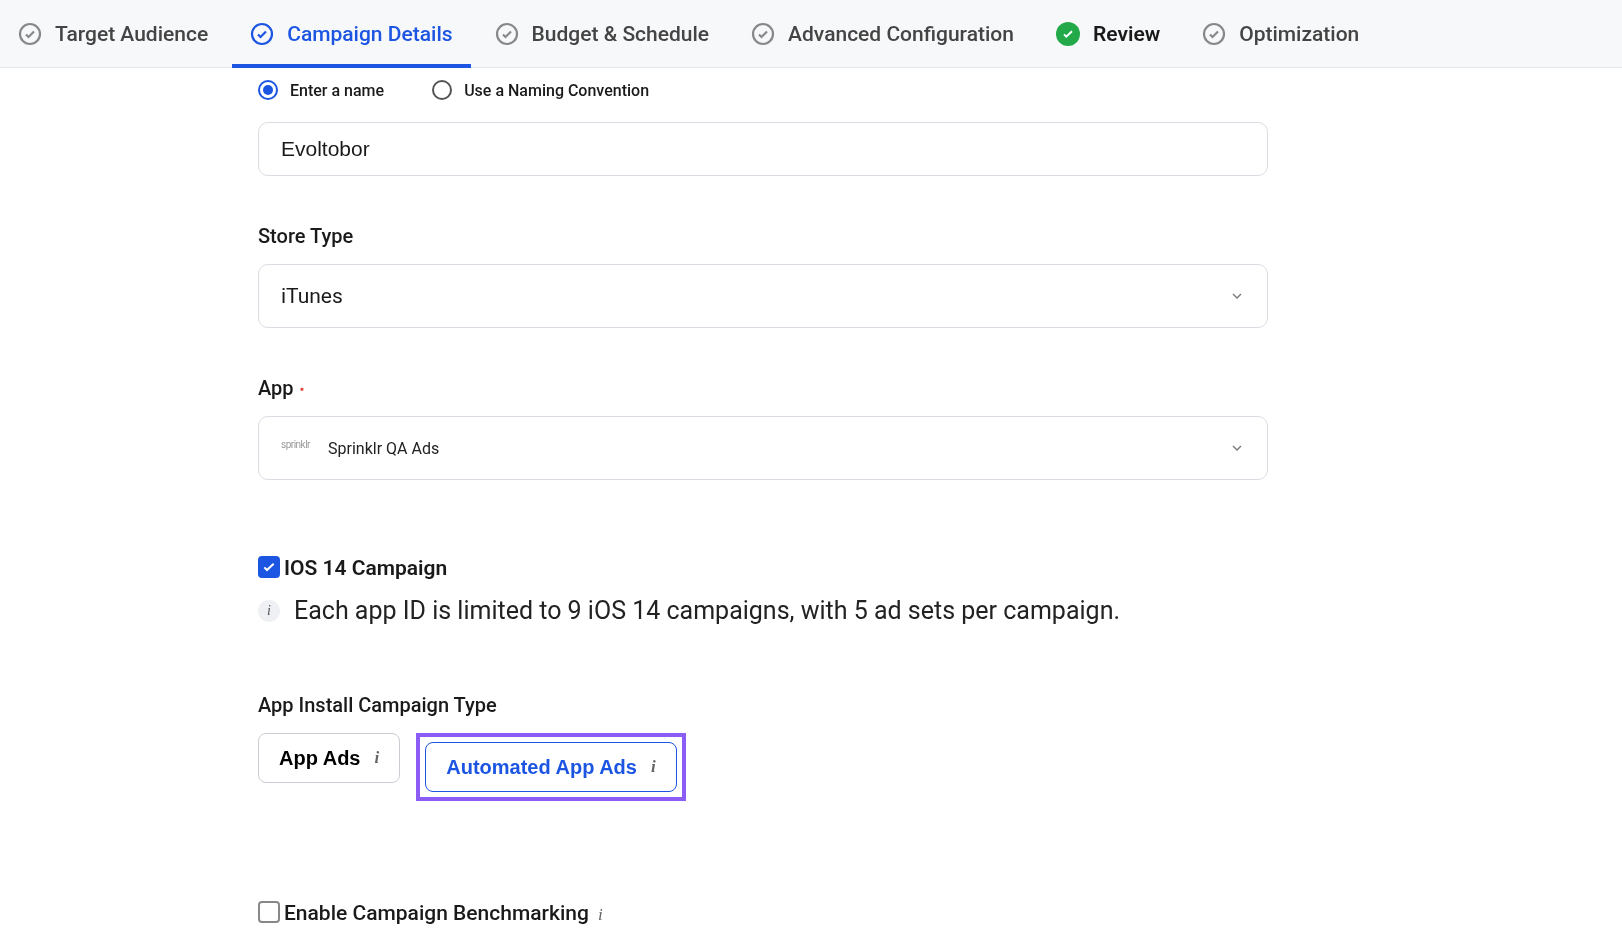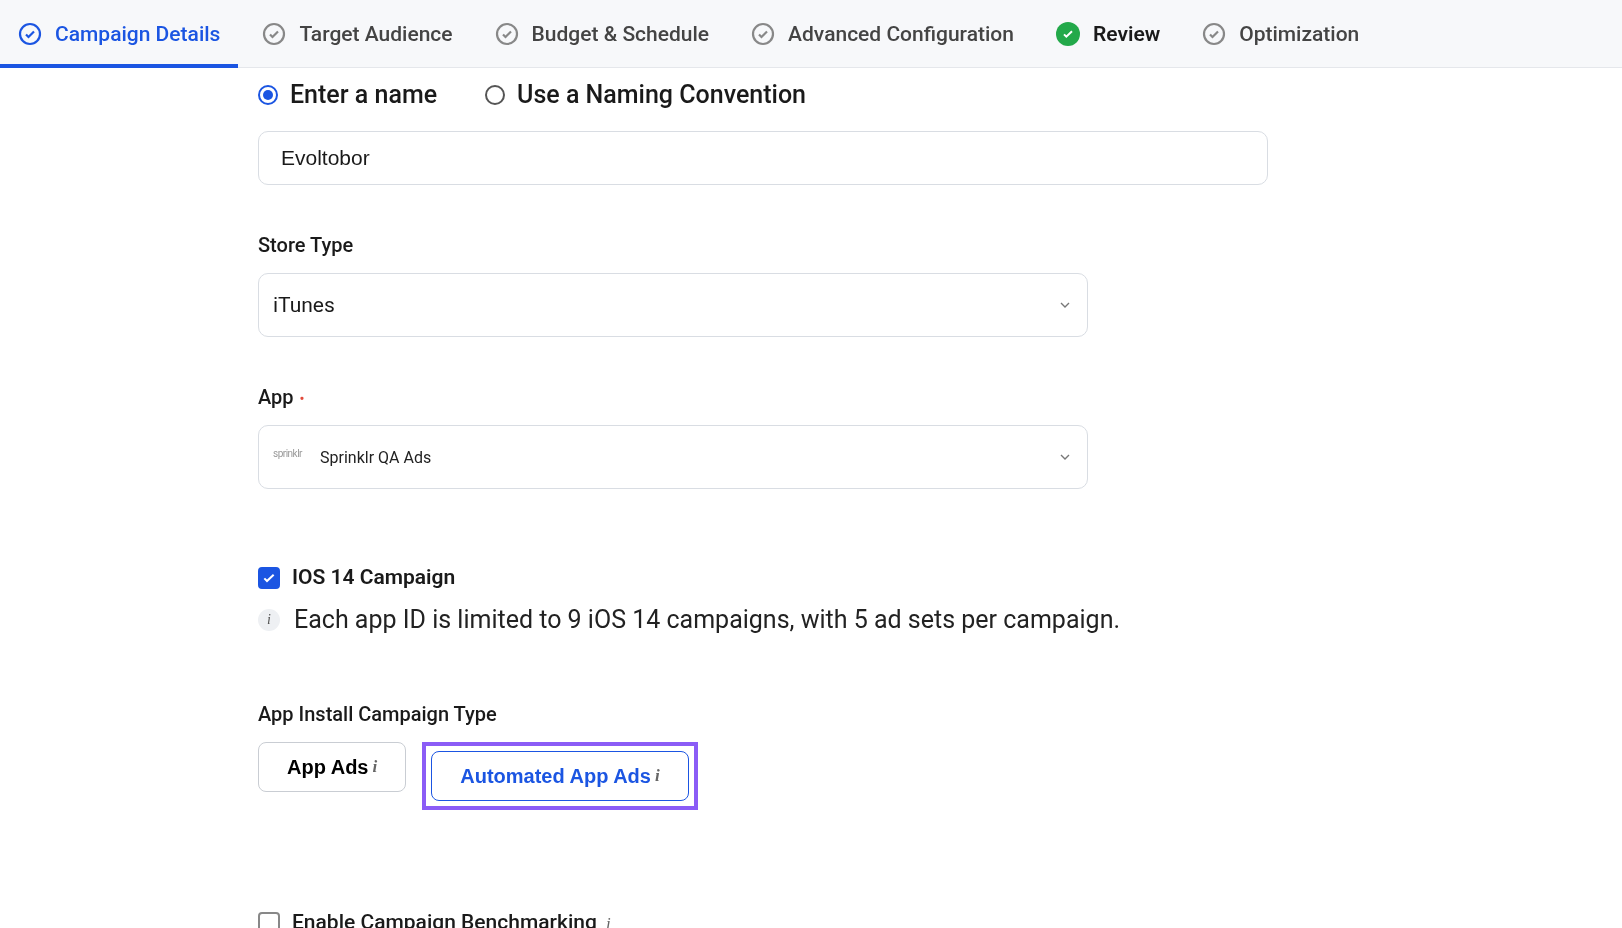--- a/index.html
+++ b/index.html
@@ -12,79 +12,79 @@
 .tab-icon { width: 24px; height: 24px; display: inline-flex; align-items: center; justify-content: center; }
 .tab-icon svg { stroke: #888; fill: none; }
 .tab.active .tab-icon svg { stroke: #1b55e2; }
 .tab.completed .tab-icon.filled { background: #23a94a; border-radius: 50%; }
 .tab.completed .tab-icon.filled svg { stroke: #fff; }
 .tab.completed { color: #1a1a1a; font-weight: 600; }
 
 .content { padding: 12px 0 40px 258px; max-width: 1280px; }
 
 .radio-row { display: flex; align-items: center; gap: 48px; margin-bottom: 22px; }
-.radio-opt { display: flex; align-items: center; gap: 12px; cursor: pointer; font-size: 25px; font-weight: 500; }
+.radio-opt { display: flex; align-items: center; gap: 12px; cursor: pointer; font-size: 16px; font-weight: 500; }
 .radio-circle { width: 20px; height: 20px; border: 2px solid #555; border-radius: 50%; display: inline-flex; align-items: center; justify-content: center; }
 .radio-opt.selected .radio-circle { border-color: #1b55e2; }
 .radio-opt.selected .radio-circle::after { content: ""; width: 10px; height: 10px; background: #1b55e2; border-radius: 50%; }
 
 .field-input { width: 1010px; height: 54px; border: 1.5px solid #d9dde3; border-radius: 10px; padding: 0 22px; font-size: 21px; outline: none; color: #1a1a1a; background:#fff; }
 .field-input::placeholder { color: #888; }
 
 .section-label { font-size: 20px; font-weight: 500; margin: 48px 0 16px; }
 .section-label.tight { margin-top: 68px; }
 .req-dot { color: #e24a3b; font-size: 14px; margin-left: 6px; vertical-align: middle; }
 
-.select-box { width: 830px; height: 64px; border: 1.5px solid #d9dde3; border-radius: 10px; padding: 0 14px; display: flex; align-items: center; justify-content: space-between; cursor: pointer; background:#fff; }
+.select-box { width: 1010px; height: 64px; border: 1.5px solid #d9dde3; border-radius: 10px; padding: 0 22px; display: flex; align-items: center; justify-content: space-between; cursor: pointer; background:#fff; }
 .select-box .value { font-size: 21px; }
 .app-value { display: flex; align-items: flex-start; gap: 18px; }
 .app-logo { font-size: 10px; color: #999; letter-spacing: -0.5px; }
 .app-name { font-size: 16px; color: #222; }
 .chev { width: 16px; height: 16px; }
 .chev svg { stroke: #777; fill: none; }
 
-.checkbox-row { display: flex; align-items: flex-end; gap: 12px; margin-top: 76px; }
+.checkbox-row { display: flex; align-items: flex-start; gap: 4px; margin-top: 76px; }
 .checkbox-row.spaced { margin-top: 100px; }
 .checkbox { width: 22px; height: 22px; border: 2px solid #888; border-radius: 4px; display: inline-flex; align-items: center; justify-content: center; cursor: pointer; }
 .checkbox.checked { background: #1b55e2; border-color: #1b55e2; }
 .checkbox.checked svg { stroke: #fff; }
 .checkbox-label { font-size: 21px; font-weight: 600; }
 .checkbox-label.normal { font-weight: 500; }
 
 .info-row { display: flex; align-items: center; gap: 14px; margin-top: 16px; }
 .info-icon { width: 22px; height: 22px; border-radius: 50%; background: #eef0f3; display: inline-flex; align-items: center; justify-content: center; font-family: Georgia, serif; font-style: italic; font-size: 14px; color: #555; }
 .info-icon.inline { background: transparent; width:auto; height:auto; font-size: 17px; color:#666; margin-left:4px;}
 .info-text { font-size: 25px; color: #222; }
 
 .campaign-type-row { display: flex; gap: 16px; margin-top: 16px; }
-.type-btn { height: 50px; padding: 0 28px; border: 1.5px solid #c9cdd3; border-radius: 8px; background: #fff; display: inline-flex; align-items: center; font-size: 20px; font-weight: 600; cursor: pointer; }
+.type-btn { height: 50px; padding: 0 20px; border: 1.5px solid #c9cdd3; border-radius: 8px; background: #fff; display: inline-flex; align-items: center; gap: 10px; font-size: 20px; font-weight: 600; cursor: pointer; }
 .type-btn.selected { border-color: #1b55e2; color: #1b55e2; }
 .highlight-wrap { padding: 5px; border: 4px solid #8b5cf6; border-radius: 0; }
 </style>
 </head>
 <body>
 
 <div class="tabs-bar">
+  <div class="tab">
+    <span class="tab-icon">
+      <svg viewBox="0 0 24 24" width="24" height="24" stroke-width="2.2">
+          <circle cx="12" cy="12" r="10"></circle>
+          <path d="M8 12.5l2.5 2.5L16 9.5"></path>
+        </svg>
+    </span>
+    <span>Target Audience</span>
+  </div>
   <div class="tab active">
     <span class="tab-icon">
       <svg viewBox="0 0 24 24" width="24" height="24" stroke-width="2.2">
           <circle cx="12" cy="12" r="10"></circle>
           <path d="M8 12.5l2.5 2.5L16 9.5"></path>
         </svg>
     </span>
     <span>Campaign Details</span>
-  </div>
-  <div class="tab">
-    <span class="tab-icon">
-      <svg viewBox="0 0 24 24" width="24" height="24" stroke-width="2.2">
-          <circle cx="12" cy="12" r="10"></circle>
-          <path d="M8 12.5l2.5 2.5L16 9.5"></path>
-        </svg>
-    </span>
-    <span>Target Audience</span>
   </div>
   <div class="tab">
     <span class="tab-icon">
       <svg viewBox="0 0 24 24" width="24" height="24" stroke-width="2.2">
           <circle cx="12" cy="12" r="10"></circle>
           <path d="M8 12.5l2.5 2.5L16 9.5"></path>
         </svg>
     </span>
     <span>Budget &amp; Schedule</span>
   </div>

